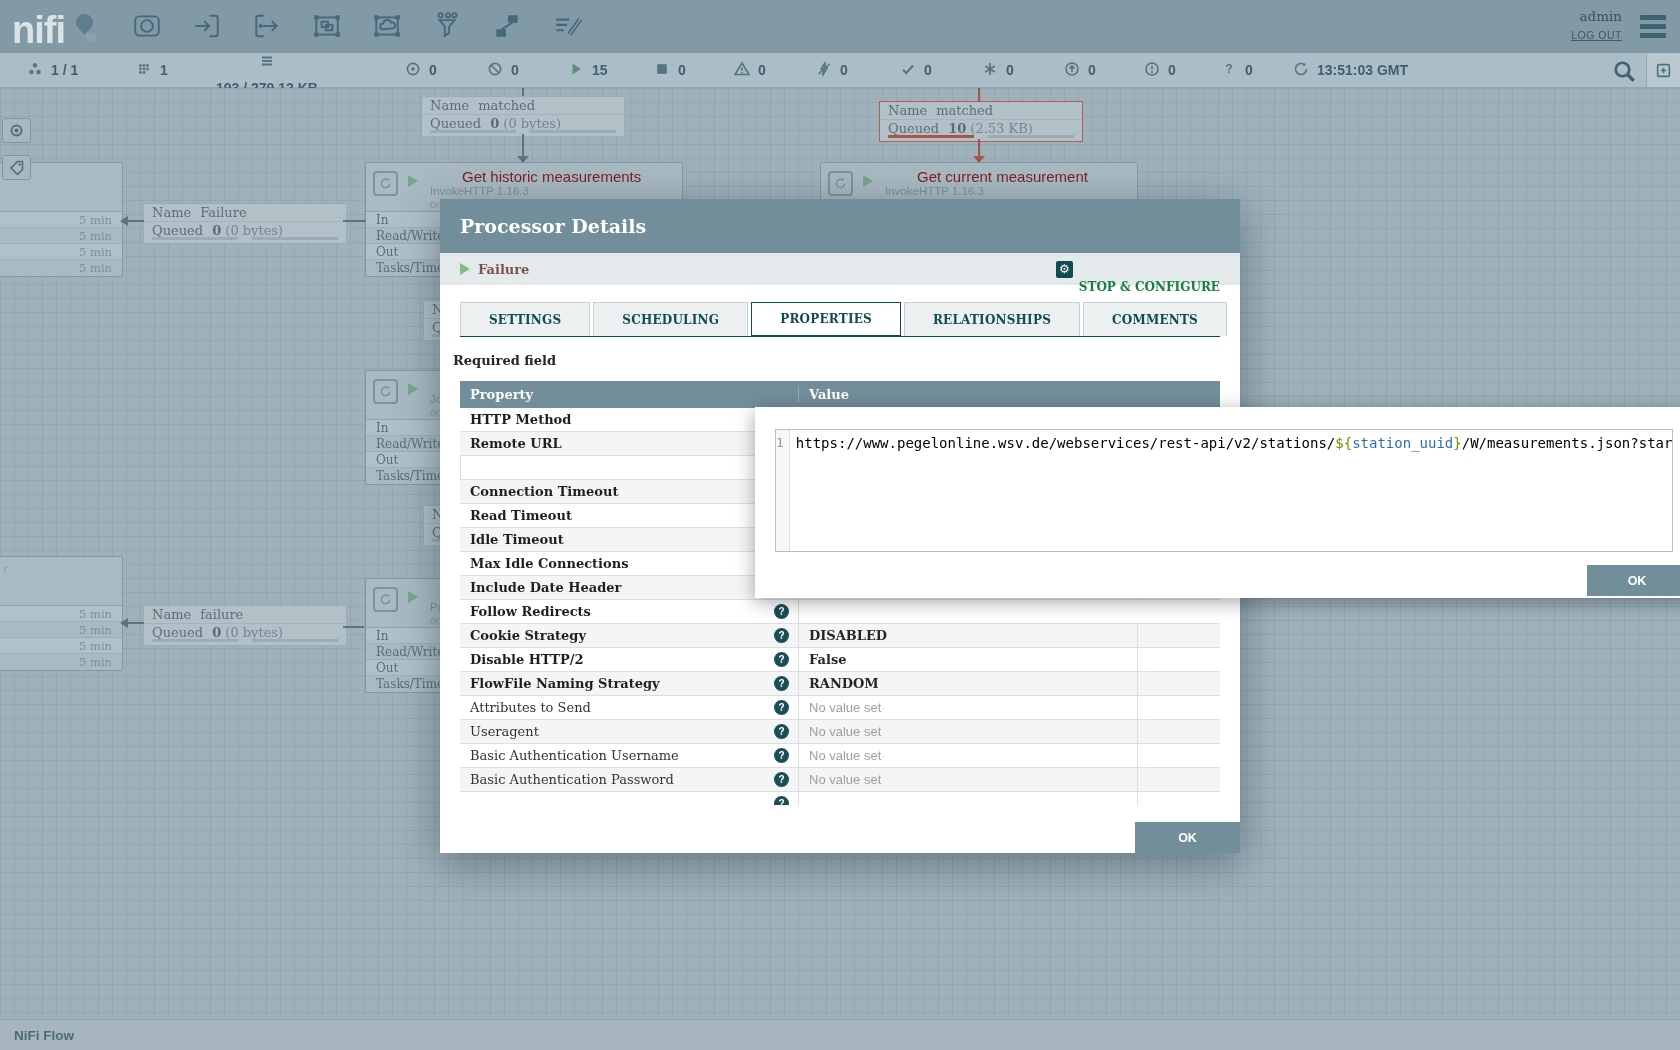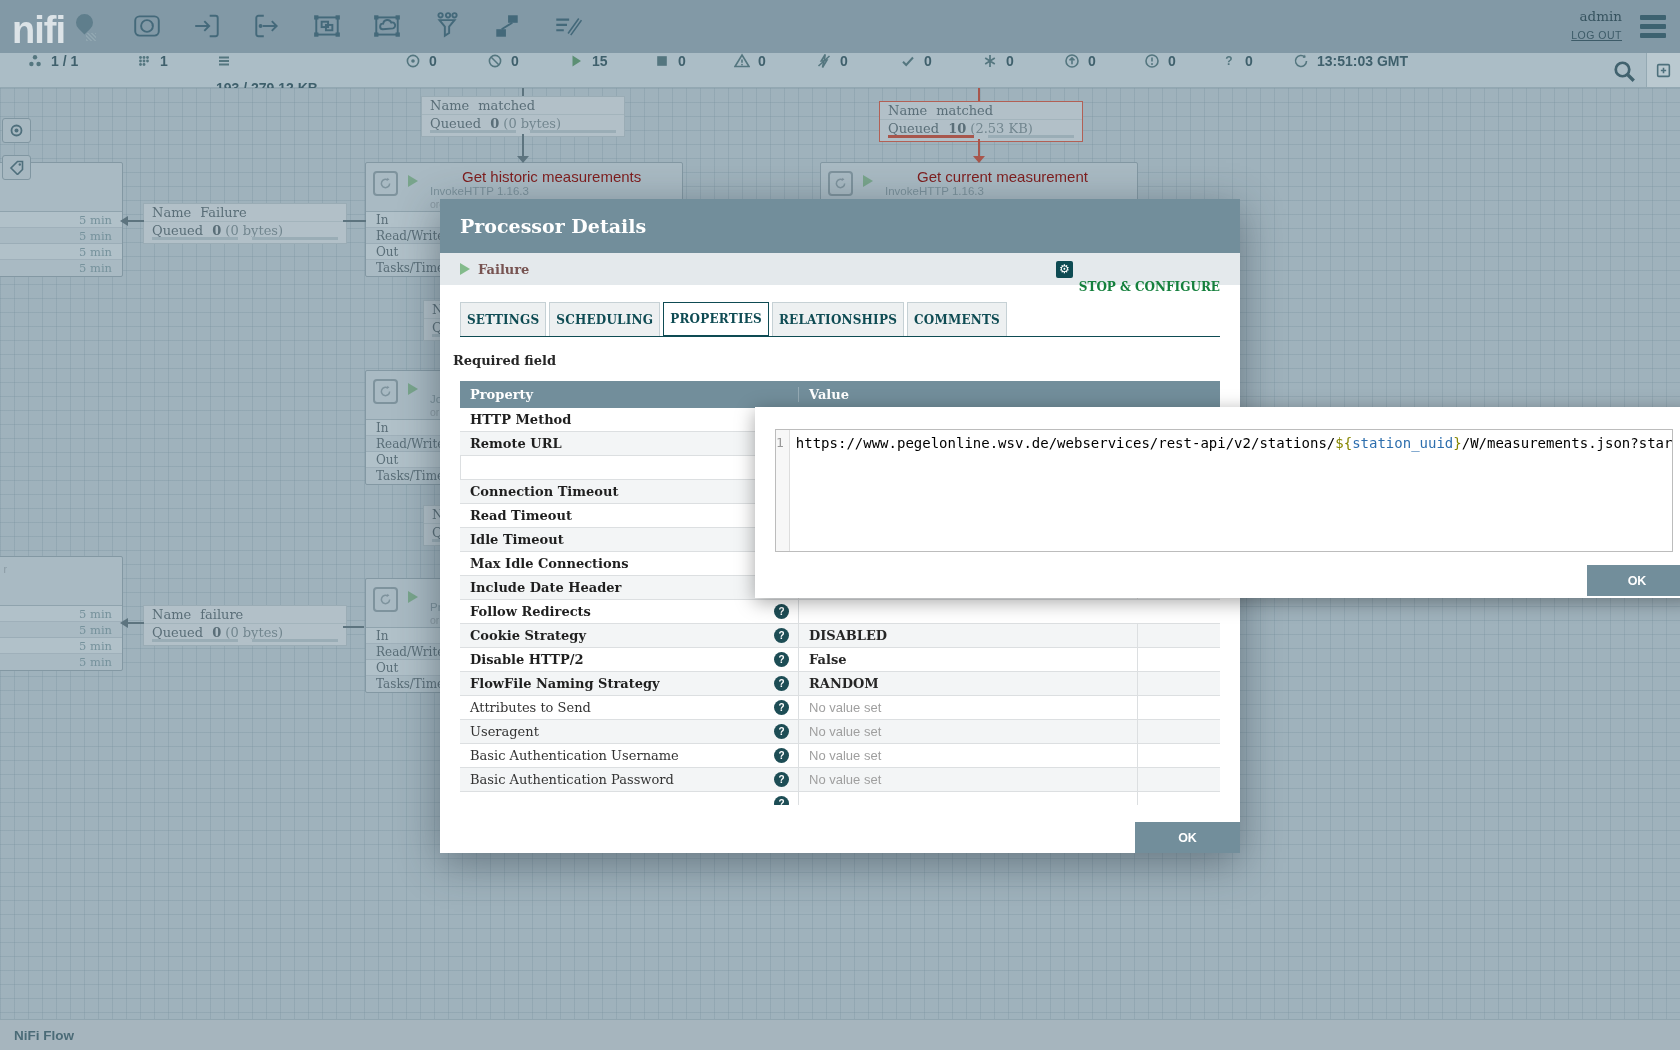--- a/index.html
+++ b/index.html
@@ -19,21 +19,21 @@
   .tbicon { width:30px; height:30px; }
   .userblk { position:absolute; right:58px; top:8px; text-align:right; }
   .user { font-family:"DejaVu Serif", serif; font-size:13.5px; color:#36535f; }
   .logout { font-size:10.5px; color:#3d5b68; text-decoration:underline; letter-spacing:.5px; margin-top:5px; }
   .hamburger { position:absolute; right:14px; top:15px; width:26px; }
   .hamburger span { display:block; height:5px; background:#3d6270; border-radius:1px; margin-bottom:4px; }
 
   
   .statusbar { position:absolute; left:0; top:53px; width:1680px; height:35px; background:#abbdc6;
                border-bottom:1px solid #93a8b2; }
-  .stat { position:absolute; top:0; height:34px; display:flex; gap:8px;
+  .stat { position:absolute; top:0; height:34px; display:flex; align-items:center; gap:8px;
           color:#54767f; font-size:14px; }
   .stat .cnt { color:#3f606c; font-weight:600; }
   .stat svg { width:16px; height:16px; }
   .stat.running svg { color:#5c8f74; }
   .sb-search { position:absolute; left:1612px; top:6px; width:24px; height:24px; color:#41626e; }
   .sb-tile { position:absolute; left:1646px; top:0; width:34px; height:34px;
              background:rgba(255,255,255,.18); border-left:1px solid rgba(116,142,154,.55);
              display:flex; align-items:center; justify-content:center; color:#4d707c; }
   .sb-tile svg { width:17px; height:17px; }
 
@@ -96,21 +96,21 @@
   .dlg-title { margin-left:20px; font-family:"DejaVu Serif", serif; font-size:19px; font-weight:bold; color:#fff; }
   .dlg-status { height:32px; background:#e4e9ec; display:flex; align-items:center; padding:0 20px; }
   .run-tri { width:0; height:0; border-top:6px solid transparent; border-bottom:6px solid transparent;
              border-left:10px solid #83bb8b; margin-right:8px; }
   .run-txt { font-family:"DejaVu Serif", serif; font-size:13px; font-weight:bold; color:#775351; }
   .stopcfg { margin-left:auto; display:flex; align-items:center; gap:6px; cursor:pointer; }
   .stopcfg .gearbox { width:17px; height:17px; background:#0e4b53; border-radius:2px; color:#fff;
                       font-size:12px; line-height:17px; text-align:center; }
   .stopcfg .sc-label { font-family:"DejaVu Serif", serif; font-size:12px; font-weight:bold; color:#15803d;margin-top:36px; }
   .tabs { display:flex; gap:3px; margin:17px 20px 0; border-bottom:1px solid #0e4b53; }
-  .tab { height:34px; padding:0 6px; display:flex; align-items:center; background:#edf0f1;
+  .tab { height:34px; padding:0 28px; display:flex; align-items:center; background:#edf0f1;
          border:1px solid #c6d1d5; border-bottom:none; font-family:"DejaVu Serif", serif;
          font-size:12px; font-weight:bold; color:#0e4b53; letter-spacing:.2px; cursor:pointer; }
   .tab.active { background:#fff; border:1px solid #0e4b53; }
   .req-note { margin:16px 13px 0; font-family:"DejaVu Serif", serif; font-size:13px; font-weight:bold; color:#262626; }
   .ptable { margin:13px 20px 0; width:760px; }
   .thead { display:flex; height:27px; background:#728e9b; color:#fff;
            font-family:"DejaVu Serif", serif; font-size:13px; font-weight:bold; align-items:center; }
   .thead .h1 { width:338px; padding-left:10px; }
   .thead .h2 { width:339px; padding-left:10px; border-left:1px solid rgba(255,255,255,.25); }
   .thead .h3 { flex:1; }

